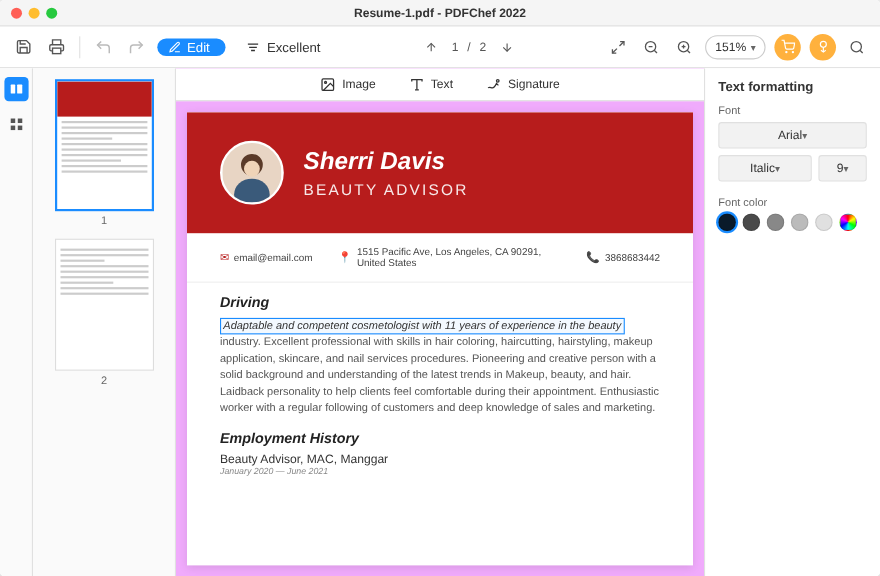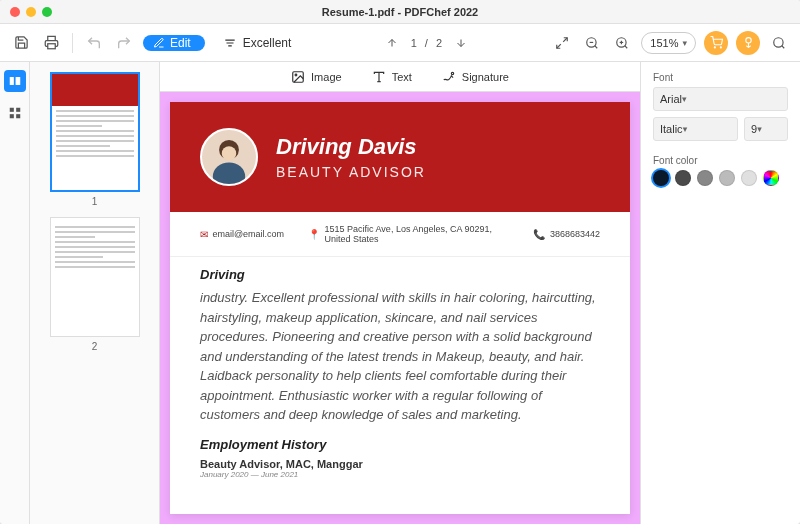--- a/index.html
+++ b/index.html
@@ -47,30 +47,30 @@
 .name { font-size: 22px; font-weight: 700; font-style: italic; }
 .role { font-size: 14px; letter-spacing: 2px; margin-top: 4px; opacity: 0.9; }
 .contact-row { display: flex; gap: 24px; padding: 12px 30px; font-size: 9px; color: #444; border-bottom: 1px solid #eee; }
 .contact-item { display: flex; align-items: center; gap: 4px; }
 .ci-icon { color: #b71c1c; font-size: 10px; }
 .doc-body { display: flex; padding: 10px 30px; gap: 30px; }
 .doc-left { flex: 1; }
 .doc-right { width: 70px; overflow: hidden; white-space: nowrap; }
 .section-h { font-size: 13px; font-weight: 700; font-style: italic; margin-bottom: 6px; color: #222; }
 .sel-text { border: 1px solid #1a8cff; background: rgba(26,140,255,0.05); font-style: italic; font-size: 10px; color: #333; padding: 1px 2px; display: inline; }
-.body-text { font-size: 13px; font-style: italic; color: #555; line-height: 1.5; margin-top: 2px; }
-.sub-h { font-size: 11px; font-weight: 700; }
+.body-text { font-size: 10px; color: #555; line-height: 1.5; margin-top: 2px; }
+.sub-h { font-size: 11px; font-weight: 400; }
 .date-range { font-size: 8px; color: #888; font-style: italic; }
 .side-label { font-size: 8px; color: #888; font-style: italic; }
 .side-val { font-size: 10px; color: #333; margin-bottom: 6px; }
 .link { color: #b71c1c; font-size: 10px; text-decoration: underline; display: block; margin-bottom: 4px; cursor: pointer; }
 .rightpanel { width: 160px; background: #fff; border-left: 1px solid #e0e0e0; padding: 10px 12px; }
 .panel-title { font-size: 12px; font-weight: 700; margin-bottom: 10px; }
 .panel-label { font-size: 10px; color: #666; margin-bottom: 4px; }
-.dropdown { width: 100%; height: 24px; background: #f2f2f2; border: 1px solid #e0e0e0; border-radius: 3px; padding: 0 6px; display: flex; align-items: center; justify-content: flex-start; font-size: 11px; margin-bottom: 6px; cursor: pointer; }
+.dropdown { width: 100%; height: 24px; background: #f2f2f2; border: 1px solid #e0e0e0; border-radius: 3px; padding: 0 6px; display: flex; align-items: center; justify-content: center; font-size: 11px; margin-bottom: 6px; cursor: pointer; }
 .dd-row { display: flex; gap: 6px; }
 .dd-row .dropdown { flex: 1; }
 .swatches { display: flex; gap: 6px; margin-top: 4px; align-items: center; }
 .swatch { width: 16px; height: 16px; border-radius: 50%; cursor: pointer; border: 1px solid rgba(0,0,0,0.1); }
 .swatch.sel { box-shadow: 0 0 0 2px #1a8cff; }
 .rainbow { background: conic-gradient(red,yellow,lime,cyan,blue,magenta,red); }
 .chev { font-size: 9px; color: #666; }
 svg { display: block; }
 </style>
 </head>
@@ -282,52 +282,54 @@
           <div class="doc-header">
             <div class="avatar">
               <svg viewBox="0 0 60 60">
                   <rect width="60" height="60" fill="#e8d5c4"></rect>
                   <circle cx="30" cy="22" r="11" fill="#5a3a28"></circle>
                   <ellipse cx="30" cy="52" rx="18" ry="16" fill="#3a5a7a"></ellipse>
                   <circle cx="30" cy="26" r="8" fill="#f0d4b8"></circle>
                 </svg>
             </div>
             <div class="name-block">
-              <div class="name">Driving Davis</div>
+              <div class="name">Sherri Davis</div>
               <div class="role">BEAUTY ADVISOR</div>
             </div>
           </div>
           <div class="contact-row">
             <div class="contact-item">
                 <span class="ci-icon">✉</span>
                 <span>email@email.com</span>
               </div>
             <div class="contact-item">
                 <span class="ci-icon">📍</span>
                 <span>1515 Pacific Ave, Los Angeles, CA 90291, United States</span>
               </div>
             <div class="contact-item">
                 <span class="ci-icon">📞</span>
                 <span>3868683442</span>
               </div>
           </div>
           <div class="doc-body">
             <div class="doc-left">
               <div class="section-h">Driving</div>
+              <span class="sel-text">Adaptable and competent cosmetologist with 11 years of experience in the beauty</span>
               <div class="body-text">industry. Excellent professional with skills in hair coloring, haircutting, hairstyling, makeup application, skincare, and nail services procedures. Pioneering and creative person with a solid background and understanding of the latest trends in Makeup, beauty, and hair. Laidback personality to help clients feel comfortable during their appointment. Enthusiastic worker with a regular following of customers and deep knowledge of sales and marketing.</div>
               <div class="section-h" style="margin-top:12px">Employment History</div>
               <div class="sub-h">Beauty Advisor, MAC, Manggar</div>
               <div class="date-range">January 2020 — June 2021</div>
             </div>
           </div>
         </div>
       </div>
     </div>
 
     <div class="rightpanel">
+      <div class="panel-title">Text formatting</div>
       <div class="panel-label">Font</div>
       <div class="dropdown">
         <span>Arial</span>
         <span class="chev">▾</span>
       </div>
       <div class="dd-row">
         <div class="dropdown">
           <span>Italic</span>
           <span class="chev">▾</span>
         </div>

